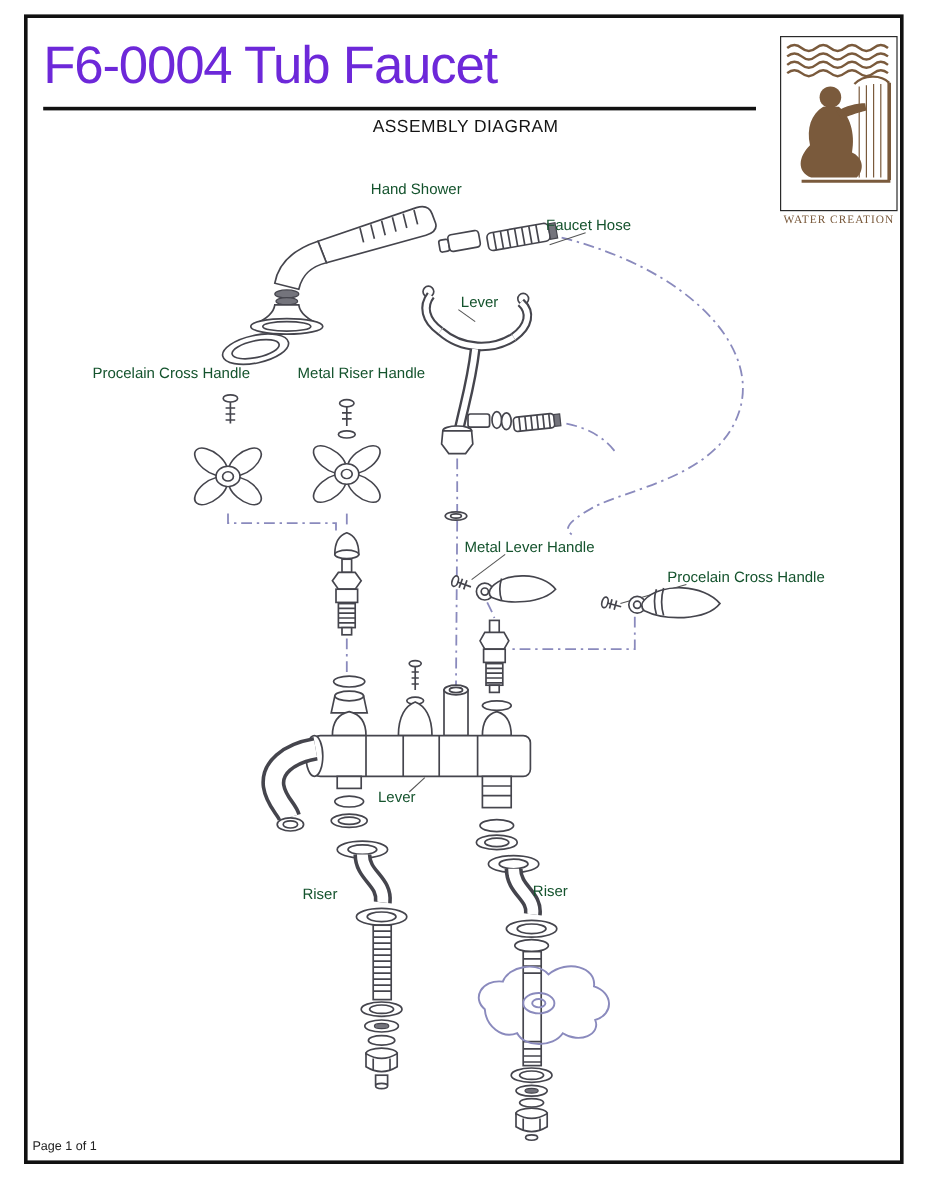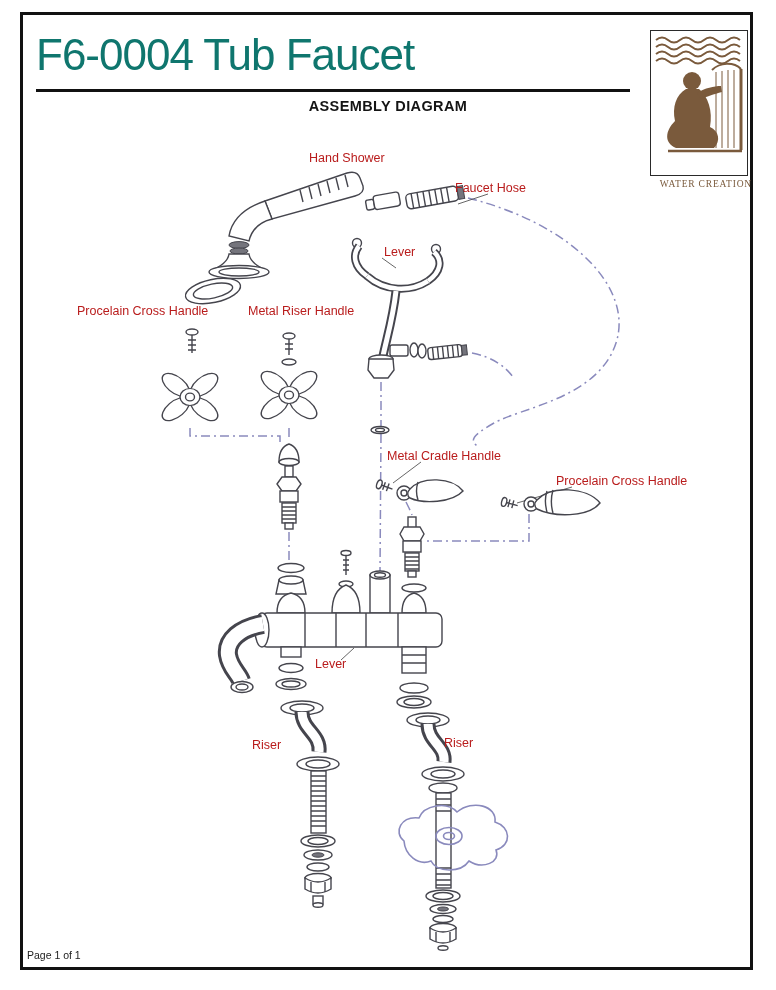--- a/index.html
+++ b/index.html
@@ -8,30 +8,30 @@
     --brown:#7a5a3c;
     --border:#111111;
   }
   html,body{margin:0;padding:0}
   body{
     width:776px;height:990px;background:#ffffff;position:relative;overflow:hidden;
     font-family:"Liberation Sans",sans-serif;color:#1b1b1b;
   }
   .page-border{position:absolute;left:20px;top:12px;width:733px;height:958px;
     border:3px solid var(--border);box-sizing:border-box}
-  .title{position:absolute;left:36px;top:30px;font-size:44px;letter-spacing:-1px;color:#0f766e;white-space:nowrap}
+  .title{position:absolute;left:36px;top:30px;font-size:44px;letter-spacing:-1px;color:#6d28d9;white-space:nowrap}
   .title-rule{position:absolute;left:36px;top:89px;width:594px;height:2.5px;background:var(--border)}
   .subtitle{position:absolute;left:20px;top:98px;width:736px;text-align:center;
-    font-weight:bold;font-size:14.5px;letter-spacing:.4px;color:#141414}
+    font-weight:normal;font-size:14.5px;letter-spacing:.4px;color:#141414}
   .logo-box{position:absolute;left:650px;top:30px;width:98px;height:146px;
     border:1.5px solid #2a2a2a;box-sizing:border-box;background:#fff}
-  .logo-name{position:absolute;left:646px;top:179px;width:106px;text-align:right;
+  .logo-name{position:absolute;left:646px;top:179px;width:106px;text-align:center;
     font-family:"Liberation Serif",serif;font-size:9.5px;letter-spacing:.8px;color:var(--brown);white-space:nowrap}
   .footer{position:absolute;left:27px;top:949px;font-size:10.5px;color:#222}
-  .part-label{position:absolute;font-size:12.5px;color:#b91c1c;white-space:nowrap}
+  .part-label{position:absolute;font-size:12.5px;color:#14532d;white-space:nowrap}
   svg.diagram{position:absolute;left:0;top:0}
 
   
   .ln{fill:#ffffff;stroke:var(--line);stroke-width:1.4}
   .lnt{fill:none;stroke:var(--line);stroke-width:1.4}
   .dk{fill:#74747c;stroke:var(--line);stroke-width:1}
   .tube{fill:none;stroke:var(--line)}
   .tubefill{fill:none;stroke:#ffffff}
   .dash{fill:none;stroke:var(--dash);stroke-width:1.5;stroke-dasharray:9 4 2 4}
   .blue{fill:none;stroke:var(--dash);stroke-width:1.6}
@@ -287,19 +287,19 @@
     <path class="lnt" stroke-width=".8" d="M436,932 v10 M450,932 v10"></path>
     <ellipse class="ln" cx="443" cy="948" rx="5" ry="2.2"></ellipse>
   </g>
 </svg>
 
 <div class="part-label" style="left:309px;top:151px">Hand Shower</div>
 <div class="part-label" style="left:455px;top:181px">Faucet Hose</div>
 <div class="part-label" style="left:384px;top:245px">Lever</div>
 <div class="part-label" style="left:77px;top:304px">Procelain Cross Handle</div>
 <div class="part-label" style="left:248px;top:304px">Metal Riser Handle</div>
-<div class="part-label" style="left:387px;top:449px">Metal Cradle Handle</div>
+<div class="part-label" style="left:387px;top:449px">Metal Lever Handle</div>
 <div class="part-label" style="left:556px;top:474px">Procelain Cross Handle</div>
 <div class="part-label" style="left:315px;top:657px">Lever</div>
 <div class="part-label" style="left:252px;top:738px">Riser</div>
 <div class="part-label" style="left:444px;top:736px">Riser</div>
 
 <div class="footer">Page 1 of 1</div>
 
 </body></html>

